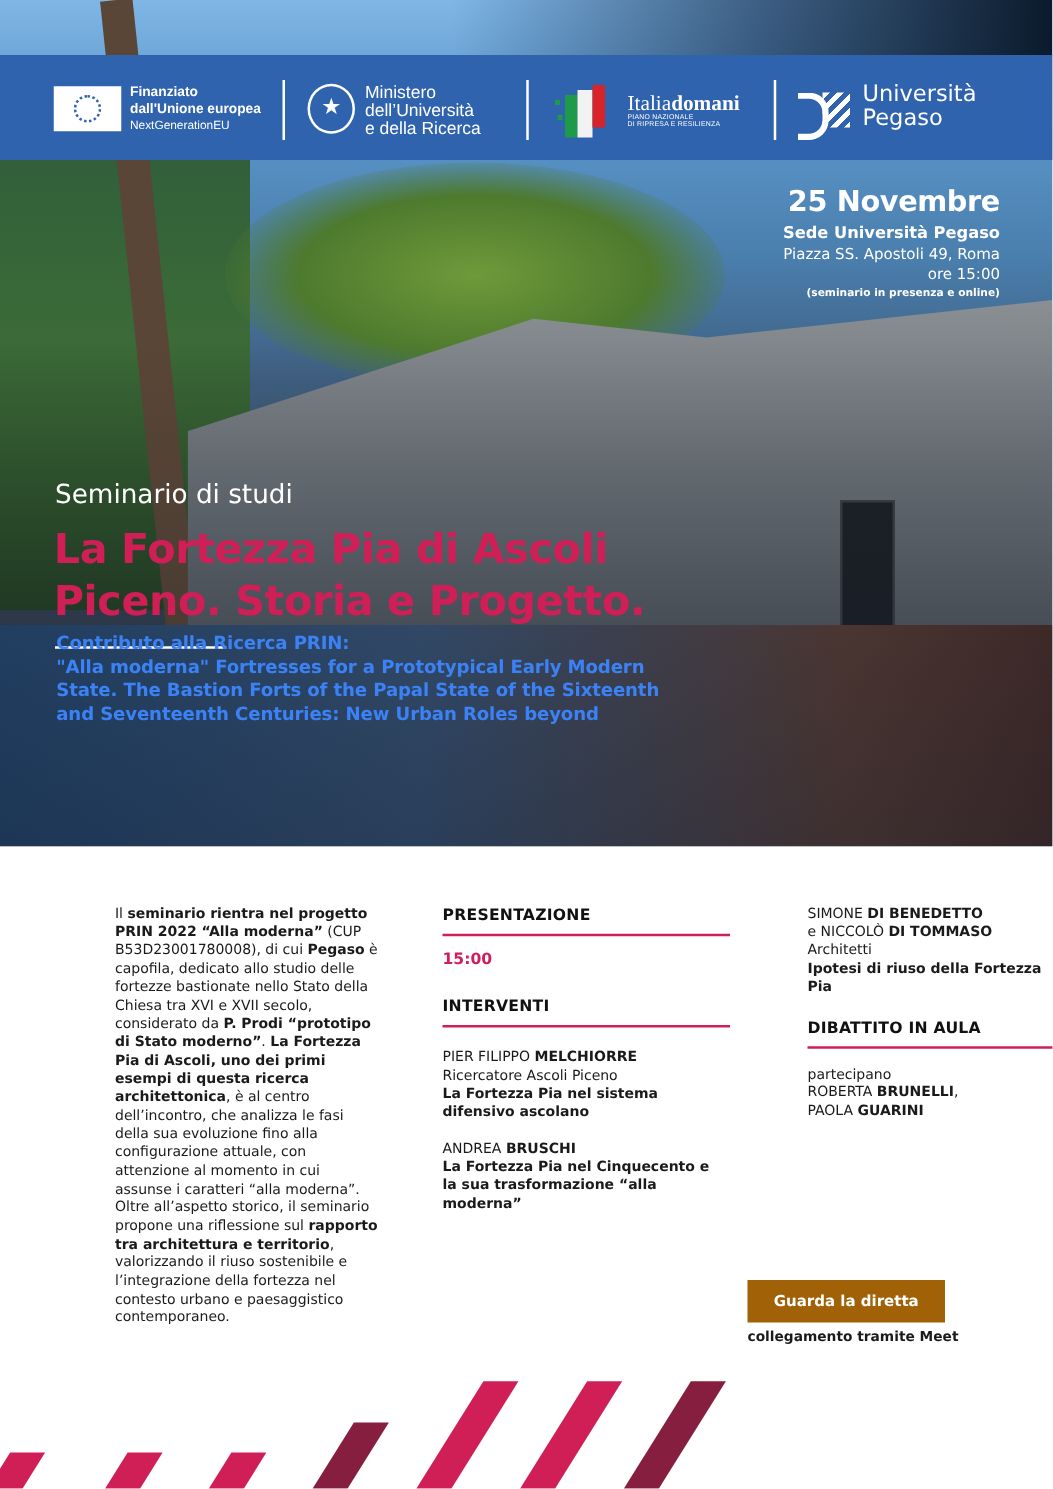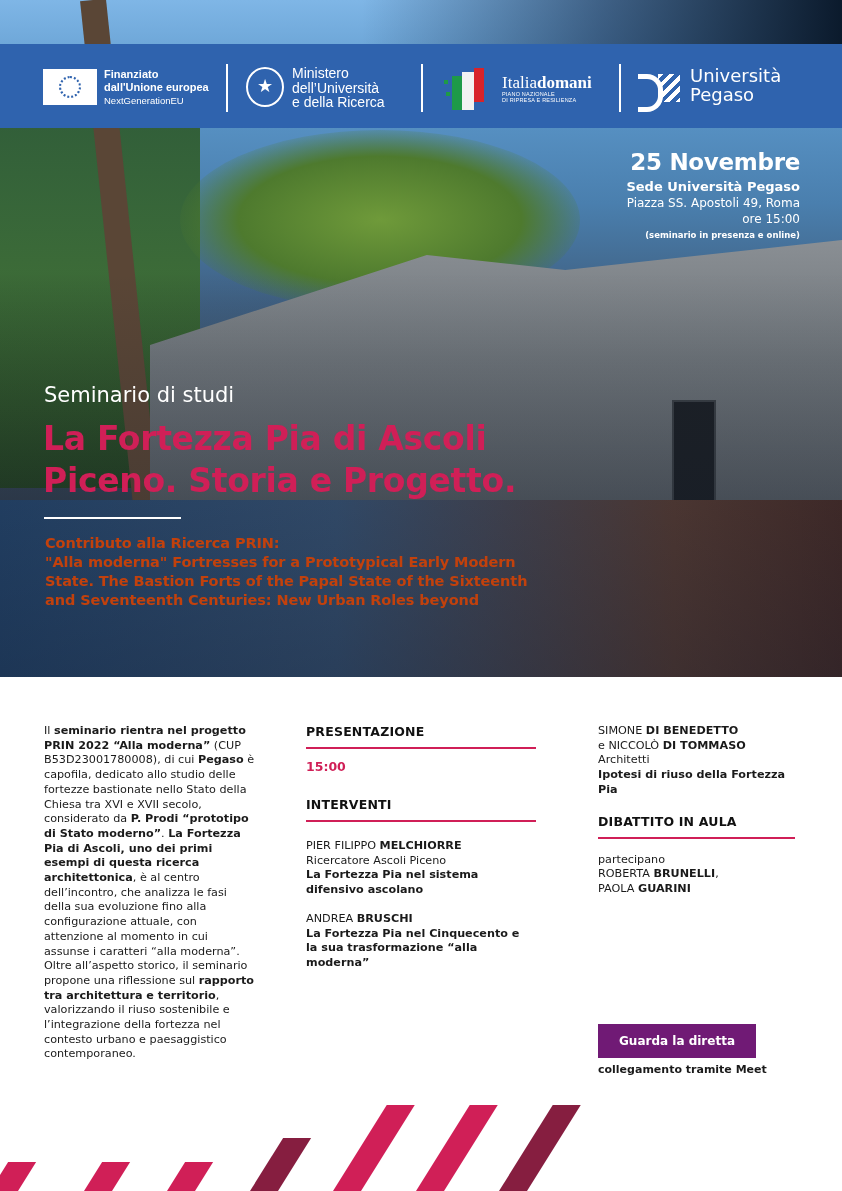--- a/index.html
+++ b/index.html
@@ -54,37 +54,37 @@
   .event-info { position: absolute; right: 42px; top: 148px; text-align: right; color: #fff; }
   .event-date { font-size: 23px; font-weight: bold; line-height: 28px; letter-spacing: -0.3px; }
   .event-venue { font-size: 13px; font-weight: bold; line-height: 17px; margin-top: 2px; }
   .event-address, .event-time { font-size: 12px; line-height: 16px; }
   .event-note { font-size: 8.5px; font-weight: bold; line-height: 14px; margin-top: 1px; }
 
   
   .kicker { position: absolute; left: 44px; top: 382px; color: #fff; font-size: 21px; line-height: 26px; }
   .main-title { position: absolute; left: 43px; top: 418px; color: #d01f57; font-size: 33px; font-weight: bold; line-height: 42px; letter-spacing: -0.3px; }
   .title-rule { position: absolute; left: 44px; top: 517px; width: 137px; height: 2px; background: #fff; }
-  .prin-desc { position: absolute; left: 45px; top: 534px; width: 500px; color: #c2410c; font-size: 14.5px; line-height: 19px; font-weight: 600; letter-spacing: -0.1px; }
-
-  
-  .col { position: absolute; font-size: 11.2px; line-height: 14.7px; color: #1a1a1a; }
+  .prin-desc { position: absolute; left: 45px; top: 506px; width: 500px; color: #3b82f6; font-size: 14.5px; line-height: 19px; font-weight: 600; letter-spacing: -0.1px; }
+
+  
+  .col { position: absolute; font-size: 11.2px; line-height: 14.7px; color: #1a1a1a; margin-left: 48px; }
   .col b { font-weight: bold; }
   .col1 { left: 44px; top: 724px; width: 212px; }
   .col2 { left: 306px; top: 724px; width: 230px; }
   .col3 { left: 598px; top: 724px; width: 210px; }
   .section-title { font-size: 12.5px; font-weight: bold; line-height: 16px; color: #111; letter-spacing: 0.2px; }
   .section-rule { height: 2px; background: #d01f57; margin-top: 7px; }
   .time-label { color: #d01f57; font-weight: bold; font-size: 12.5px; line-height: 15px; margin-top: 10px; }
   .speaker { margin-top: 0; }
   .gap-s { height: 14px; }
   .gap-m { height: 23px; }
 
   
-  .cta-button { position: absolute; left: 598px; top: 1024px; width: 158px; height: 34px; background: #701a75; color: #fff; font-size: 12px; font-weight: bold; text-align: center; line-height: 34px; cursor: pointer; }
+  .cta-button { position: absolute; left: 598px; top: 1024px; width: 158px; height: 34px; background: #a16207; color: #fff; font-size: 12px; font-weight: bold; text-align: center; line-height: 34px; cursor: pointer; }
   .cta-note { position: absolute; left: 598px; top: 1063px; font-size: 11px; line-height: 14px; color: #1a1a1a; font-weight: 600; }
 
   
   .stripes { position: absolute; left: 0; top: 1095px; width: 842px; height: 96px; overflow: hidden; }
   .stripe { position: absolute; bottom: 0; width: 28px; transform: skewX(-32deg); transform-origin: bottom left; }
 </style>
 </head>
 <body>
 
 <div class="hero">

